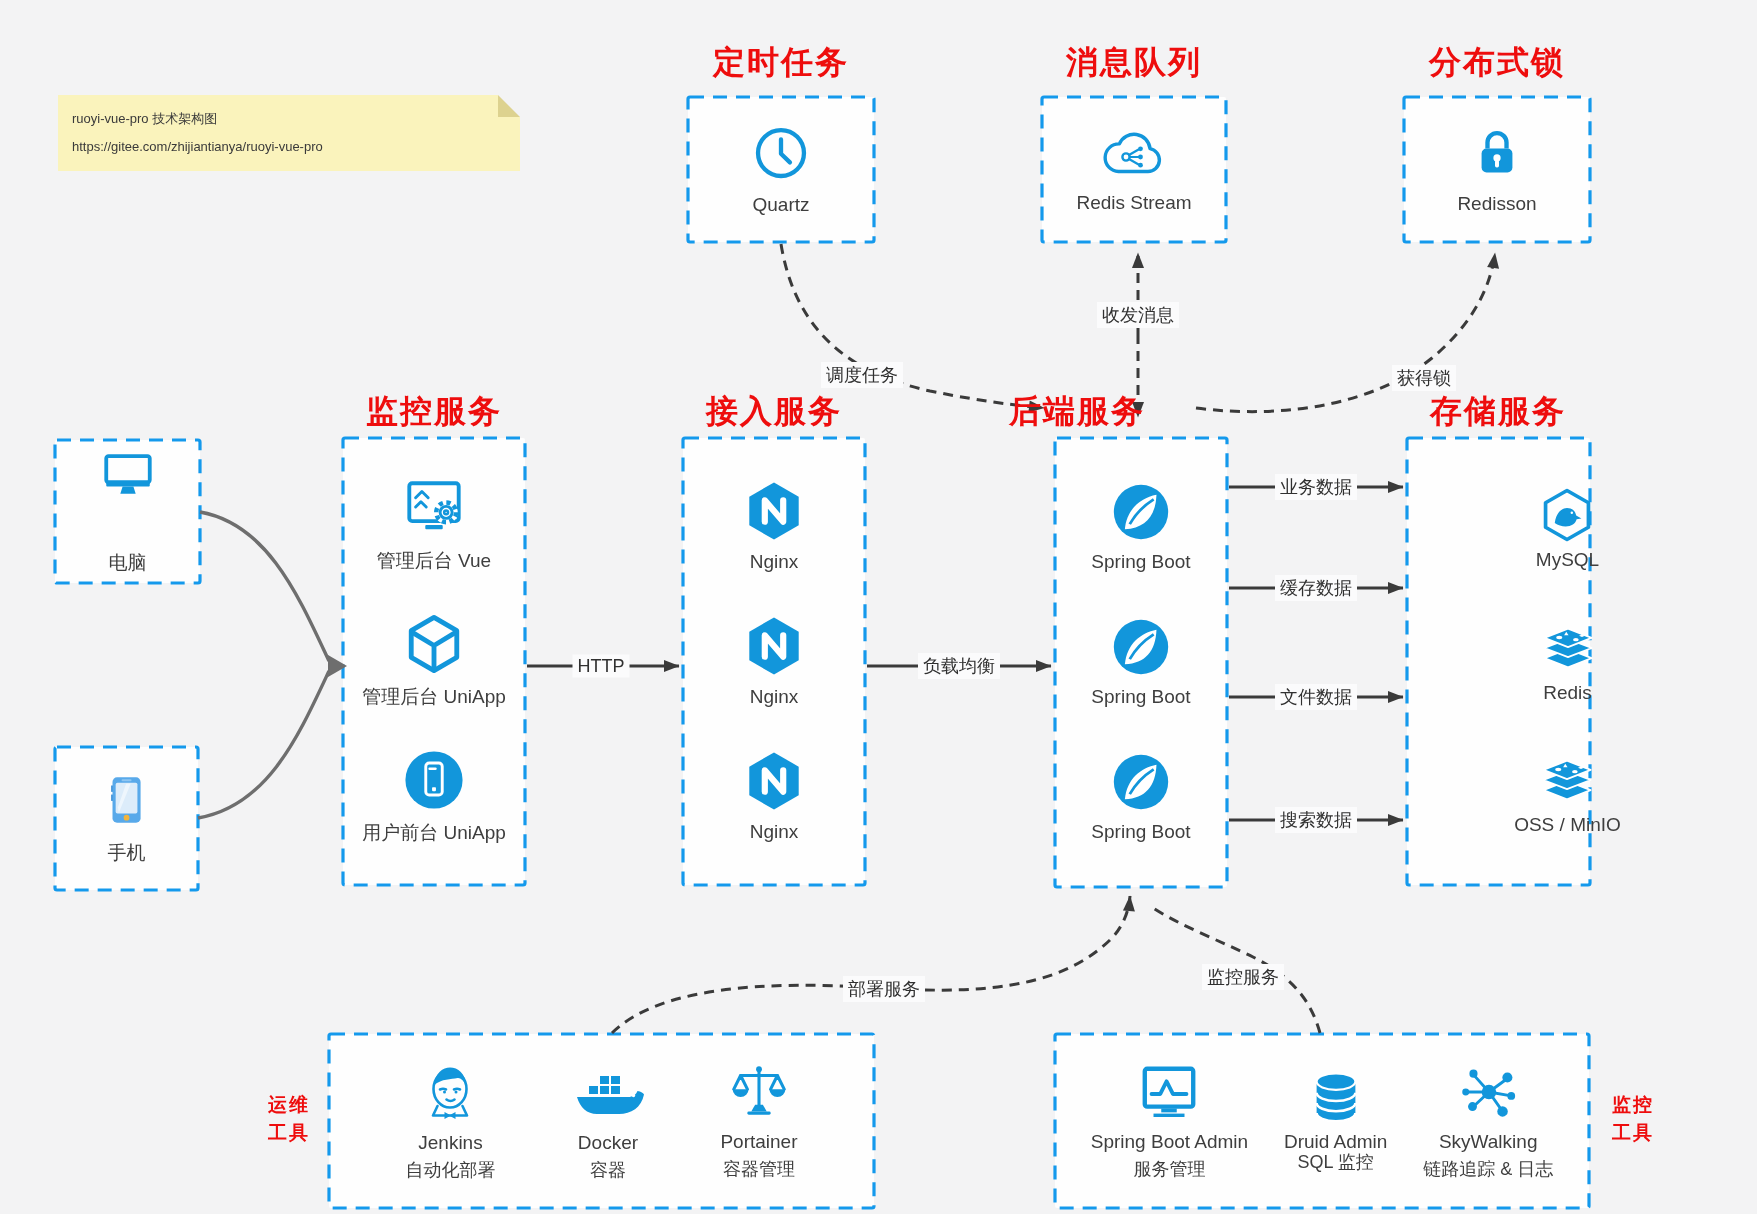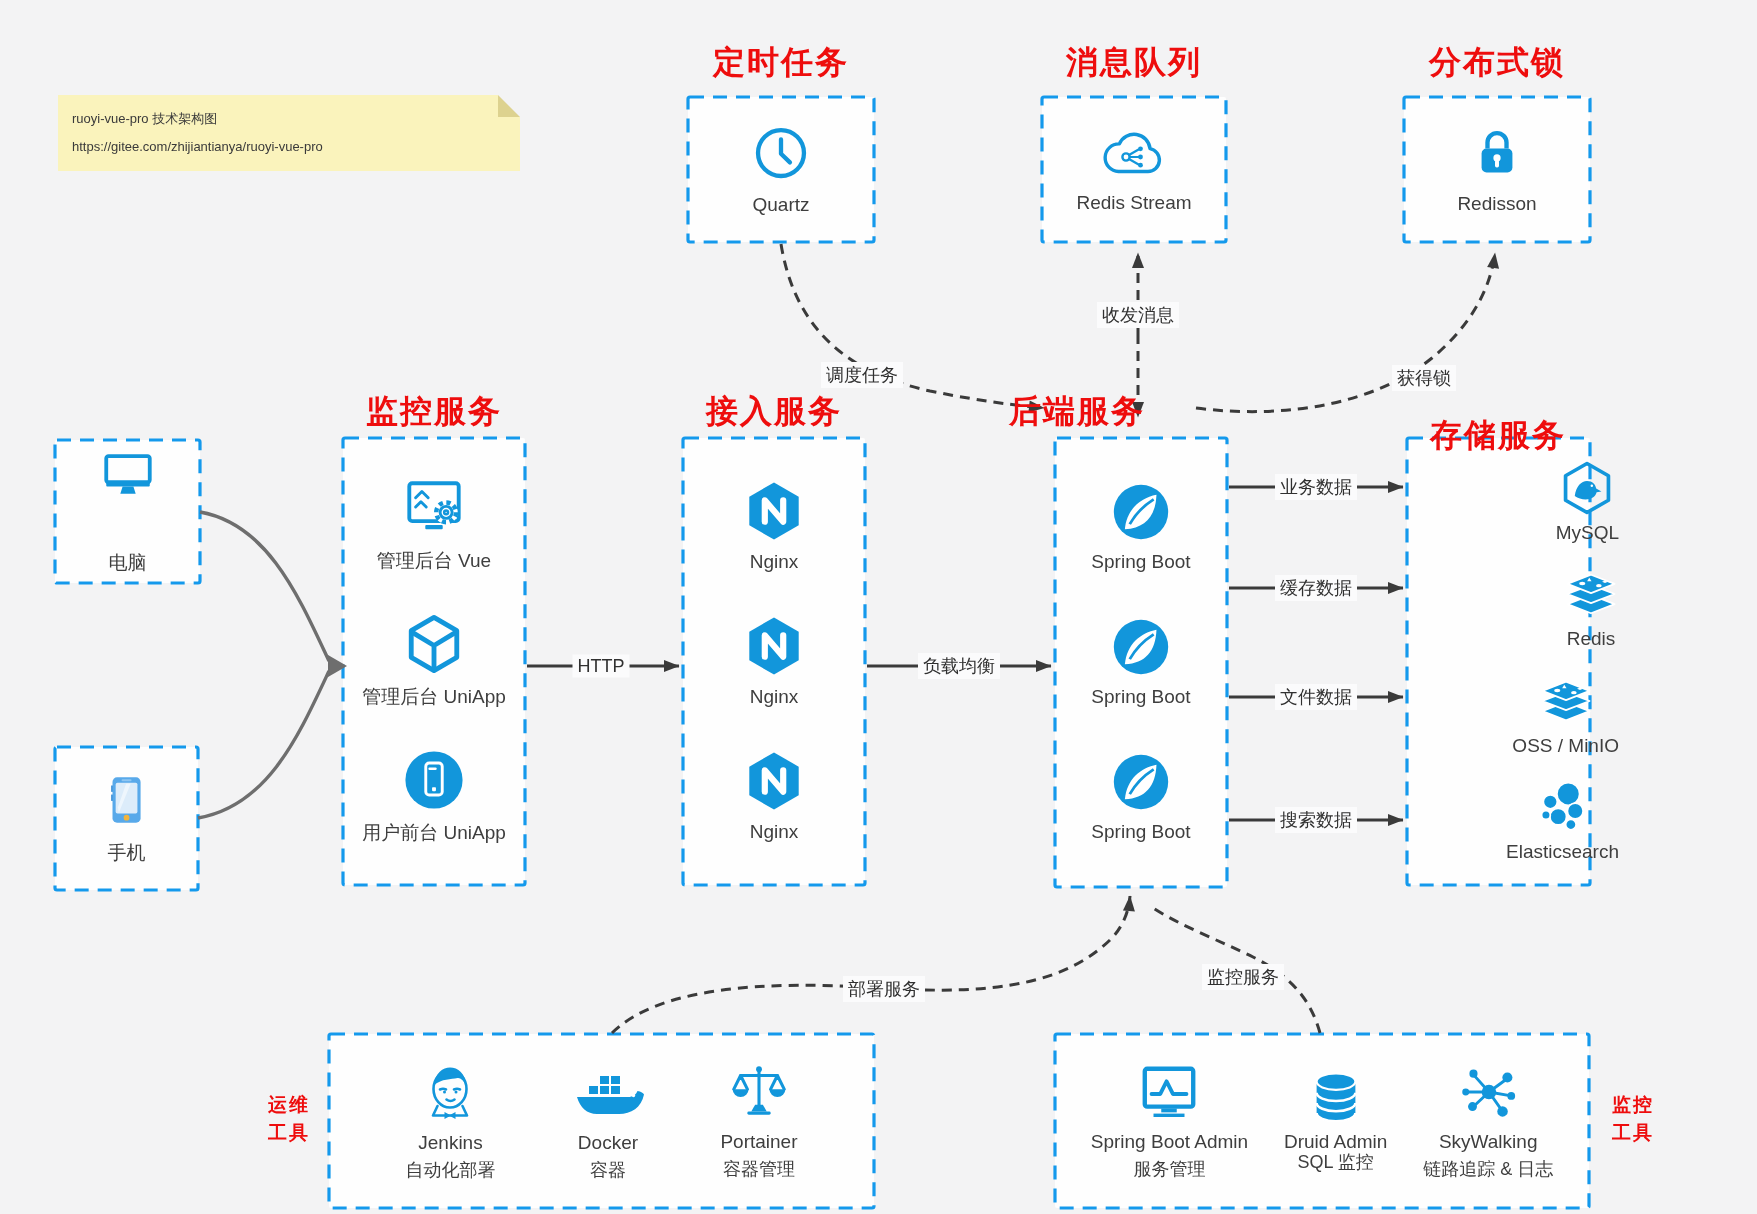--- a/index.html
+++ b/index.html
@@ -251,21 +251,21 @@
   <div>https://gitee.com/zhijiantianya/ruoyi-vue-pro</div>
   <div class="fold"></div>
 </div>
 
 <div class="group-title" style="left:781px;top:63px;">定时任务</div>
 <div class="group-title" style="left:1134px;top:63px;">消息队列</div>
 <div class="group-title" style="left:1497px;top:63px;">分布式锁</div>
 <div class="group-title" style="left:434px;top:412px;">监控服务</div>
 <div class="group-title" style="left:774px;top:412px;">接入服务</div>
 <div class="group-title" style="left:1077px;top:412px;">后端服务</div>
-<div class="group-title" style="left:1498px;top:436px;">存储服务</div>
+<div class="group-title" style="left:1498px;top:412px;">存储服务</div>
 <div class="side-title" style="left:289px;top:1119px;">
   <div>运维</div>
   <div>工具</div>
 </div>
 <div class="side-title" style="left:1633px;top:1119px;">
   <div>监控</div>
   <div>工具</div>
 </div>
 
 <div class="abs box-one" style="left:688px;top:97px;width:186px;height:145px;">
@@ -356,44 +356,38 @@
     <div class="node-label">Spring Boot</div>
   </div>
   <div class="node">
     <svg class="icon" width="60" height="60" viewBox="0 0 64 64">
         <use href="#sym-spring"></use>
       </svg>
     <div class="node-label">Spring Boot</div>
   </div>
 </div>
 
-<div class="abs box-col" style="left:1436px;top:438px;width:183px;height:447px;align-items:flex-end;">
+<div class="abs box-col" style="left:1476px;top:438px;width:183px;height:447px;">
   <div class="node" style="gap:6px;">
     <svg class="icon" width="56" height="56" viewBox="0 0 64 64">
         <use href="#sym-mysql"></use>
       </svg>
     <div class="node-label">MySQL</div>
   </div>
   <div class="node" style="gap:6px;">
     <svg class="icon" width="56" height="56" viewBox="0 0 64 64">
         <use href="#sym-stack"></use>
       </svg>
     <div class="node-label">Redis</div>
   </div>
   <div class="node" style="gap:6px;">
     <svg class="icon" width="56" height="56" viewBox="0 0 64 64">
         <use href="#sym-stack"></use>
       </svg>
     <div class="node-label">OSS / MinIO</div>
-  </div>
-  <div class="node" style="gap:6px;">
-    <svg class="icon" width="56" height="56" viewBox="0 0 64 64">
-        <use href="#sym-elastic"></use>
-      </svg>
-    <div class="node-label">Elasticsearch</div>
   </div>
 </div>
 
 <div class="abs box-row" style="left:329px;top:1034px;width:545px;height:174px;">
   <div class="node" style="gap:7px;">
     <svg class="icon" width="64" height="64" viewBox="0 0 64 64">
         <use href="#sym-jenkins"></use>
       </svg>
     <div class="node-label">Jenkins</div>
     <div class="node-desc">自动化部署</div>

